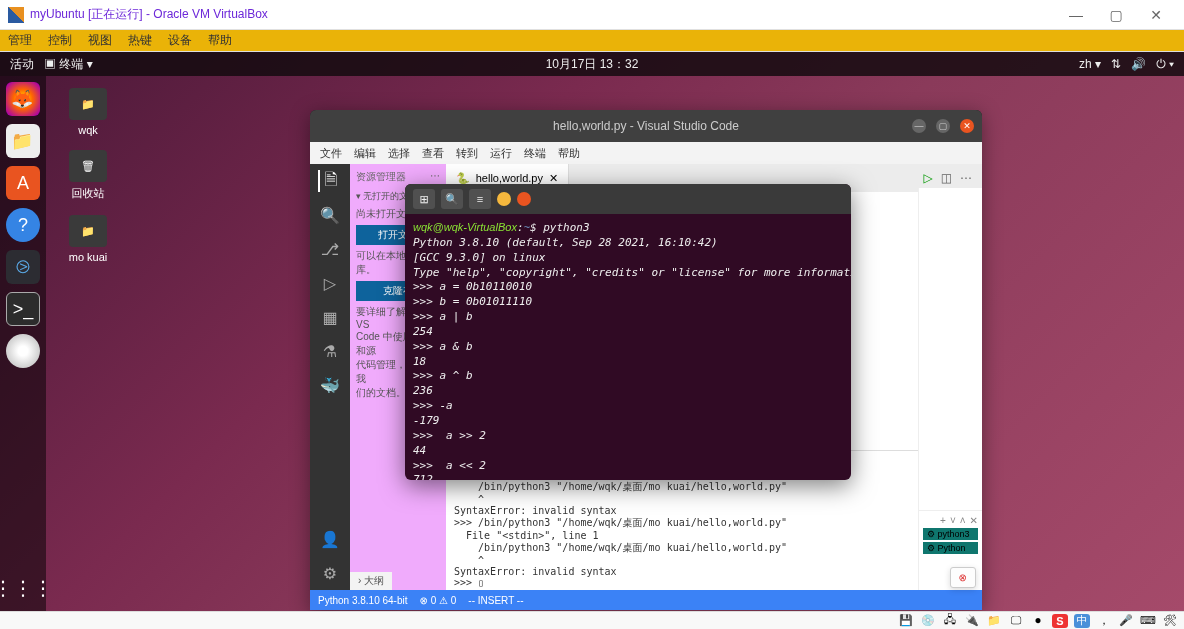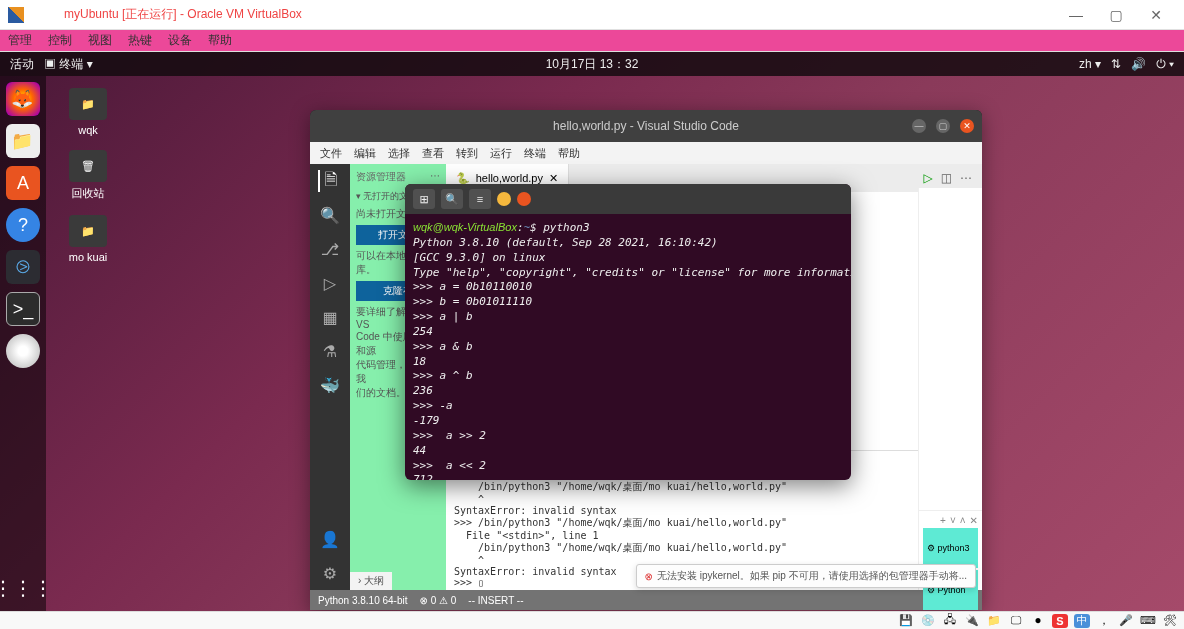--- a/index.html
+++ b/index.html
@@ -1,23 +1,23 @@
 <!DOCTYPE html>
 <html><head>
 <meta charset="utf-8">
 <style>
 * { margin: 0; padding: 0; box-sizing: border-box; font-family: "Segoe UI", Arial, sans-serif; }
 body { width: 1184px; height: 629px; overflow: hidden; background: #f0f0f0; position: relative; }
 
 
 .vbox-titlebar { height: 30px; background: #fff; display: flex; align-items: center; padding: 0 8px; border-bottom: 1px solid #e0e0e0; }
 .vbox-titlebar .logo { width: 16px; height: 16px; background: linear-gradient(45deg,#2a5aa0 50%,#e89020 50%); margin-right: 6px; }
-.vbox-titlebar .title { font-size: 12px; color: #ef4444; flex: 1; margin-left: 34px; }
+.vbox-titlebar .title { font-size: 12px; color: #6d28d9; flex: 1; }
 .vbox-titlebar .winbtn { width: 40px; height: 24px; display: flex; align-items: center; justify-content: center; color: #666; font-size: 14px; cursor: pointer; }
-.vbox-menubar { height: 22px; background: #ec4899; display: flex; align-items: center; padding: 0 8px; gap: 16px; font-size: 12px; color: #333; border-bottom: 1px solid #ddd; }
+.vbox-menubar { height: 22px; background: #eab308; display: flex; align-items: center; padding: 0 8px; gap: 16px; font-size: 12px; color: #333; border-bottom: 1px solid #ddd; }
 .vbox-menubar span { cursor: pointer; }
 .vbox-status { position: absolute; bottom: 0; left: 0; right: 0; height: 18px; background: #f8f8f8; border-top: 1px solid #ddd; display: flex; align-items: center; justify-content: flex-end; gap: 6px; padding: 0 6px; font-size: 11px; }
 .vbox-status .icon { width: 16px; height: 14px; display: inline-flex; align-items: center; justify-content: center; }
 
 
 .vm { position: absolute; top: 52px; left: 0; right: 0; bottom: 18px; background: linear-gradient(135deg,#4a1838 0%,#7a2a4f 35%,#8a3a5a 55%,#a54a6a 100%); overflow: hidden; }
 .gnome-top { height: 24px; background: rgba(20,10,15,0.85); display: flex; align-items: center; color: #eee; font-size: 12px; padding: 0 10px; }
 .gnome-top .left { display: flex; gap: 10px; }
 .gnome-top .center { position: absolute; left: 50%; transform: translateX(-50%); }
 .gnome-top .right { margin-left: auto; display: flex; gap: 10px; align-items: center; }
@@ -42,36 +42,36 @@
 
 .vscode-win { position: absolute; left: 310px; top: 58px; width: 672px; height: 500px; background: #1e1e1e; border-radius: 6px 6px 0 0; box-shadow: 0 4px 20px rgba(0,0,0,0.4); display: flex; flex-direction: column; overflow: hidden; }
 .vsc-title { height: 32px; background: #404040; display: flex; align-items: center; justify-content: center; color: #ccc; font-size: 12px; position: relative; }
 .vsc-title .wbtns { position: absolute; right: 8px; display: flex; gap: 10px; }
 .vsc-title .wbtn { width: 14px; height: 14px; border-radius: 50%; cursor: pointer; display:flex; align-items:center; justify-content:center; font-size:9px; }
 .vsc-menubar { height: 22px; background: #f3f3f3; display: flex; align-items: center; gap: 12px; padding: 0 10px; font-size: 11px; color: #333; }
 .vsc-body { flex: 1; display: flex; background: #f8f8f8; overflow: hidden; }
 .vsc-activity { width: 40px; background: #333333; display: flex; flex-direction: column; align-items: center; padding: 6px 0; gap: 12px; color: #aaa; font-size: 16px; }
 .vsc-activity .ai { cursor: pointer; width: 22px; height: 22px; display:flex; align-items:center; justify-content:center; }
 .vsc-activity .ai.active { color: #fff; border-left: 2px solid #fff; margin-left:-2px; padding-left:2px;}
-.vsc-sidebar { width: 96px; background: #86efac; padding: 6px; font-size: 10px; color: #555; overflow: hidden; }
+.vsc-sidebar { width: 96px; background: #f0abfc; padding: 6px; font-size: 10px; color: #555; overflow: hidden; }
 .vsc-sidebar .hdr { font-size: 10px; color: #666; margin-bottom: 6px; display:flex; justify-content:space-between; }
 .vsc-sidebar .btn { background: #0e639c; color: #fff; padding: 3px 6px; font-size: 10px; text-align: center; margin: 4px 0; cursor: pointer; }
 .vsc-main { flex: 1; display: flex; flex-direction: column; background: #fff; overflow: hidden; }
 .vsc-tabs { height: 28px; background: #ececec; display: flex; align-items: stretch; }
 .vsc-tab { padding: 0 10px; display: flex; align-items: center; gap: 6px; font-size: 11px; background: #fff; border-right: 1px solid #ddd; cursor: pointer; }
 .vsc-tabs .run { margin-left:auto; padding:0 10px; display:flex; align-items:center; gap:8px; font-size:12px; color:#666;}
 .vsc-bc { height: 16px; font-size: 10px; color: #777; padding: 0 6px; display: flex; align-items: center; gap: 4px; background:#fff;}
 .vsc-editor { flex: 1; background: #fff; position:relative; }
 .vsc-term-area { height: 140px; background: #fff; color: #333; font-family: monospace; font-size: 10px; padding: 4px 8px; overflow: hidden; white-space: pre; border-top:1px solid #ddd; }
-.vsc-status { height: 20px; background: #737373; color: #fff; font-size: 10px; display: flex; align-items: center; padding: 0 8px; gap: 12px; }
+.vsc-status { height: 20px; background: #3b82f6; color: #fff; font-size: 10px; display: flex; align-items: center; padding: 0 8px; gap: 12px; }
 .vsc-status .right { margin-left: auto; display: flex; gap: 10px; }
 .vsc-outline { position:absolute; right:0; top:78px; bottom:20px; width:64px; background:#fff; border-left:1px solid #eee;}
 .vsc-jup { position:absolute; right:0; bottom:20px; width:64px; height:80px; background:#fff; border-top:1px solid #eee; border-left:1px solid #eee; font-size:9px; padding:4px;}
 .vsc-jup .hdr{display:flex; justify-content:flex-end; gap:4px; color:#888; font-size:10px;}
-.vsc-jup .item{background:#5eead4; padding:15px 4px; margin-top:2px;}
+.vsc-jup .item{background:#0f766e; padding:1px 4px; margin-top:2px;}
 .vsc-notif { position:absolute; bottom:22px; right:6px; background:#fdfdfd; border:1px solid #ccc; border-radius:3px; padding:4px 8px; font-size:10px; color:#555; display:flex; align-items:center; gap:4px; box-shadow:0 2px 6px rgba(0,0,0,0.15);}
 
 
 .gterm { position: absolute; left: 405px; top: 132px; width: 446px; height: 296px; background: #300a24; border-radius: 6px; box-shadow: 0 6px 24px rgba(0,0,0,0.5); display: flex; flex-direction: column; overflow: hidden; }
 .gterm-title { height: 30px; background: #3a3a3a; display: flex; align-items: center; padding: 0 8px; color: #eee; font-size: 11px; gap: 6px; }
 .gterm-title .tbtn { width:14px; height:14px; border-radius:50%; cursor:pointer; }
 .gterm-title .label { flex:1; text-align:center; font-weight:bold; }
 .gterm-title .toolbtn { width:22px; height:20px; background:#505050; border-radius:3px; display:flex; align-items:center; justify-content:center; font-size:11px; cursor:pointer;}
 .gterm-body { flex:1; padding: 6px 8px; font-family: "DejaVu Sans Mono", monospace; font-size: 11px; color: #eee; white-space: pre; overflow:hidden; line-height:1.35;font-style:italic;}
 .gterm-body .prompt { color: #8ae234; }
@@ -229,21 +229,20 @@
           <span>+</span>
           <span>˅</span>
           <span>˄</span>
           <span>✕</span>
         </div>
       <div class="item">⚙ <span>python3</span></div>
       <div class="item">⚙ <span>Python</span></div>
     </div>
     <div class="vsc-notif">
       <span style="color:#d33">⊗</span>
-      <span>无法安装 ipykernel。如果 pip 不可用，请使用选择的包管理器手动将...</span>
     </div>
     <div class="vsc-status">
       <span>Python 3.8.10 64-bit</span>
       <span>⊗ 0 ⚠ 0</span>
       <span>-- INSERT --</span>
     </div>
   </div>
 
   <div class="gterm">
     <div class="gterm-title">

